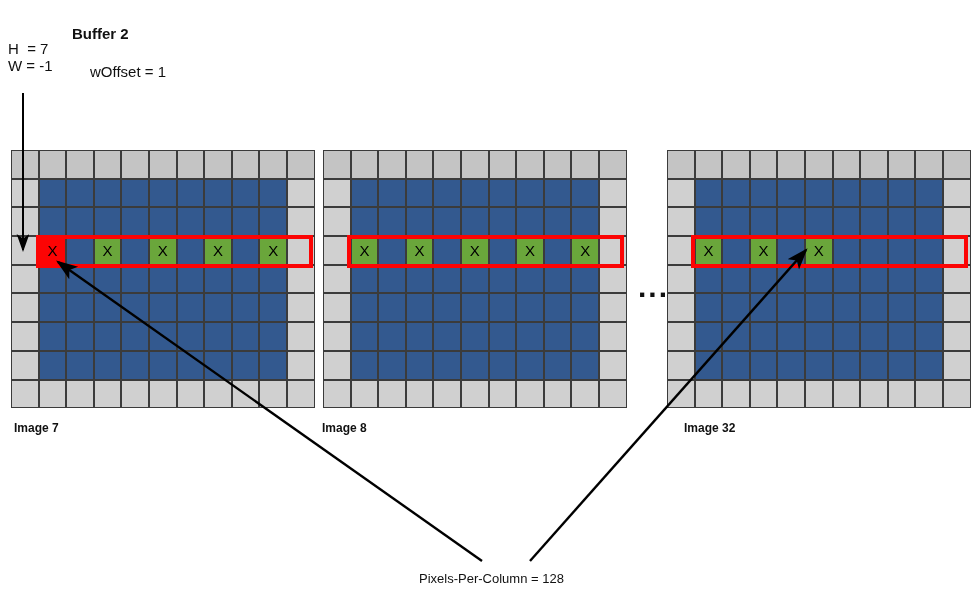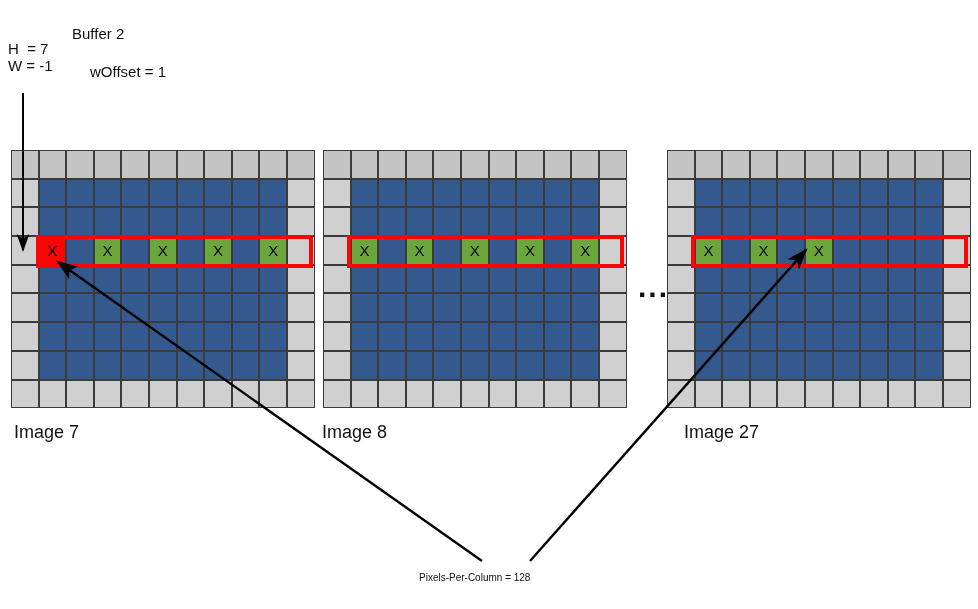--- a/index.html
+++ b/index.html
@@ -2,25 +2,25 @@
 <html><head>
 <meta charset="utf-8">
 <style>
   html,body{margin:0;padding:0;background:#ffffff;}
   body{
     width:978px;height:609px;position:relative;overflow:hidden;
     font-family:"Liberation Sans", sans-serif;
     color:#111111;
   }
   .lbl{position:absolute;white-space:pre;line-height:1.15;}
-  #buffer-title{left:72px;top:25px;font-size:15px;font-weight:normal;}
+  #buffer-title{left:72px;top:25px;font-size:15px;font-weight:bold;}
   #hw-label{left:8px;top:40px;font-size:15px;}
   #woffset-label{left:90px;top:63px;font-size:15px;text-align:right;}
-  #ppc-label{left:419px;top:572px;font-size:10px;}
-  .img-label{font-size:18px;}
+  #ppc-label{left:419px;top:572px;font-size:13px;}
+  .img-label{font-size:12px;font-weight:bold;}
   #img-label-0{left:14px;top:422px;}
   #img-label-1{left:322px;top:422px;text-align:right;}
   #img-label-2{left:684px;top:422px;}
 
   .grid{position:absolute;display:grid;}
   .cell{
     box-sizing:border-box;
     border:1px solid #3b3b3b;
     display:flex;align-items:center;justify-content:center;
     font-size:15px;color:#000;font-family:"Liberation Sans",sans-serif;
@@ -357,21 +357,21 @@
         <div class="cell c-pad"></div>
         <div class="cell c-pad"></div>
       </div>
       <div class="redbox" style="left: 691px; top: 235px; width: 277px; height: 33px;"></div>
     </div>
 
   <div class="ellipsis" id="ellipsis-marker" style="left:638px;top:272px;">...</div>
 
   <div class="lbl img-label" id="img-label-0">Image 7</div>
   <div class="lbl img-label" id="img-label-1">Image 8</div>
-  <div class="lbl img-label" id="img-label-2">Image 27</div>
+  <div class="lbl img-label" id="img-label-2">Image 32</div>
 
   <svg class="overlay" viewBox="0 0 978 609">
     <defs>
       <marker id="ah" markerWidth="10" markerHeight="10" refX="8" refY="3.2" orient="auto" markerUnits="strokeWidth">
         <path d="M0,0 L9,3.2 L0,6.4 L2.2,3.2 z" fill="#000"></path>
       </marker>
     </defs>
     <line x1="23" y1="93" x2="23" y2="250" stroke="#000" stroke-width="2" marker-end="url(#ah)"></line>
     <line x1="482" y1="561" x2="58" y2="262" stroke="#000" stroke-width="2.4" marker-end="url(#ah)"></line>
     <line x1="530" y1="561" x2="806" y2="250" stroke="#000" stroke-width="2.4" marker-end="url(#ah)"></line>

